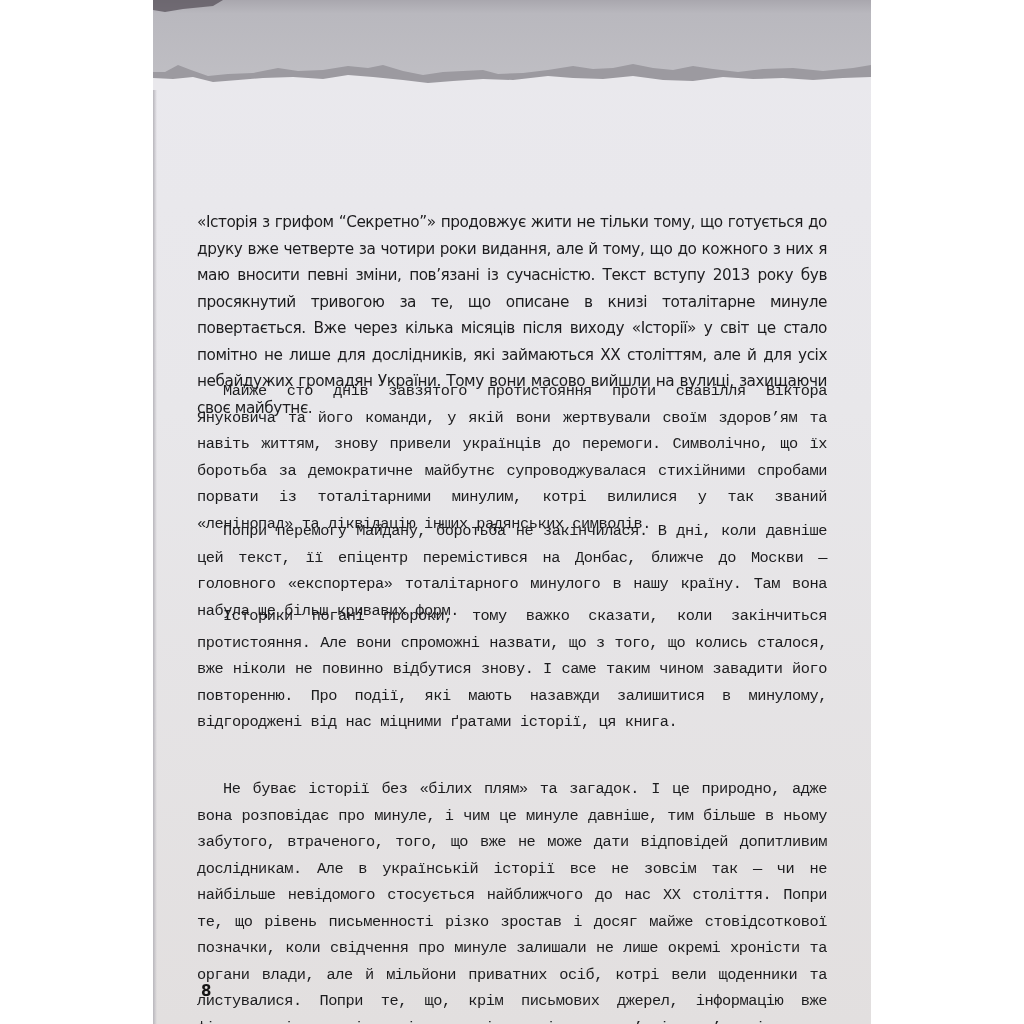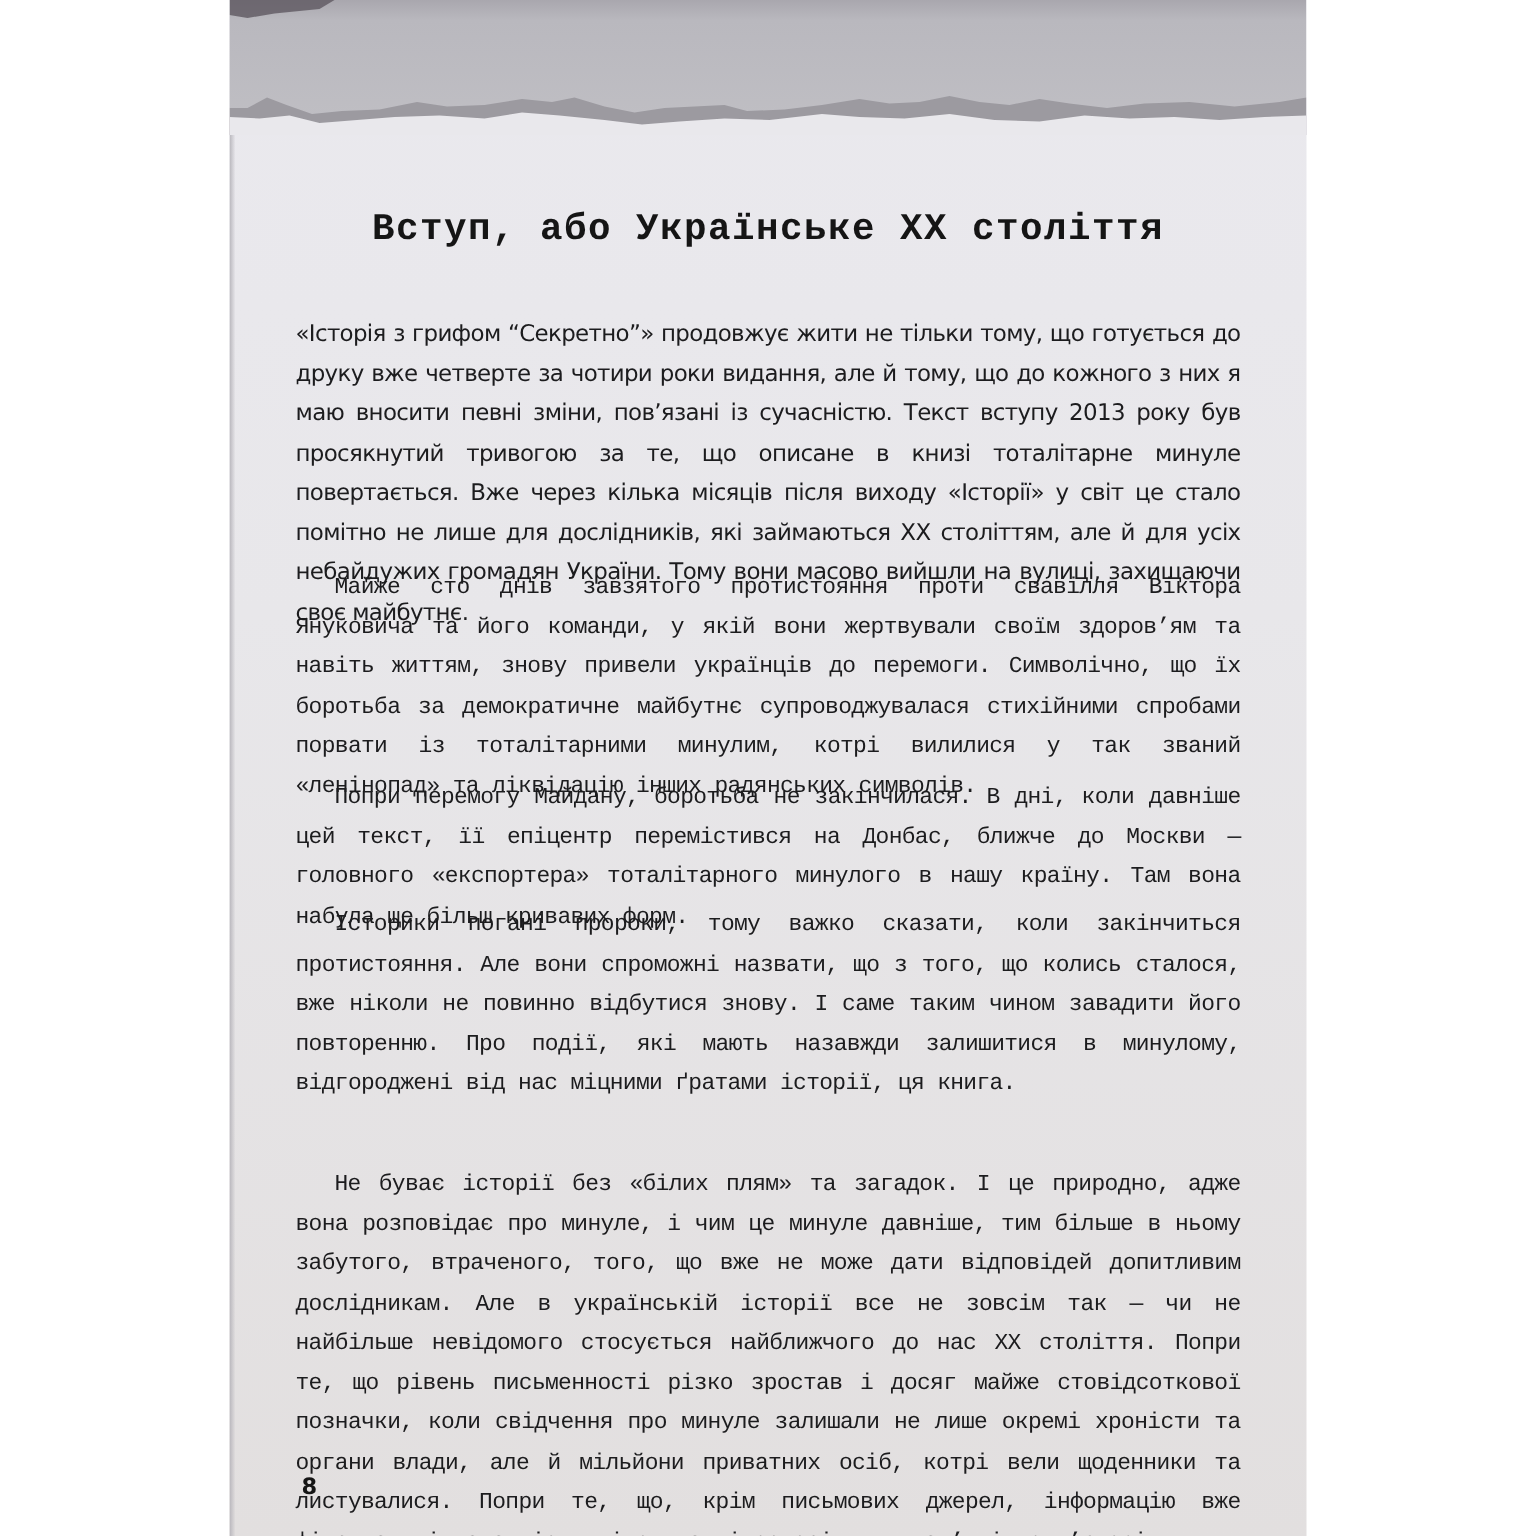--- a/index.html
+++ b/index.html
@@ -56,21 +56,20 @@
           <stop offset="1" stop-color="#c0bfc4"></stop>
         </linearGradient>
       </defs>
       <rect x="0" y="0" width="718" height="90" fill="url(#g1)"></rect>
       <path d="M0,0 L70,0 L60,6 L30,9 L12,12 L0,10 Z" fill="#5e5860" opacity="0.8"></path>
       <path d="M0,72 L12,72 L25,65 L38,70 L55,76 L75,74 L100,73 L125,68 L145,71 L170,70 L195,66 L215,68 L230,65 L250,71 L270,75 L290,72 L310,71 L330,70 L345,74 L370,73 L395,70 L420,66 L440,69 L460,68 L480,64 L500,68 L520,70 L540,66 L560,69 L585,72 L610,69 L640,68 L670,71 L700,68 L718,65 L718,90 L0,90 Z" fill="#9c9aa0"></path>
       <path d="M0,78 L20,79 L40,77 L60,82 L85,80 L110,78 L140,77 L170,79 L195,75 L220,77 L250,80 L275,83 L300,81 L330,79 L360,80 L395,76 L420,78 L450,79 L480,76 L510,80 L540,81 L570,77 L600,79 L630,78 L660,80 L690,78 L718,77 L718,90 L0,90 Z" fill="#e9e8ec"></path>
     </svg>
   </div>
 
-  <div class="title">Вступ, або Українське XX століття</div>
 
   <div class="body-text p1">
     <p>«Історія з грифом “Секретно”» продовжує жити не тільки тому, що готується до друку вже четверте за чотири роки видання, але й тому, що до кожного з них я маю вносити певні зміни, пов’язані із сучасністю. Текст вступу 2013 року був просякнутий тривогою за те, що описане в книзі тоталітарне минуле повертається. Вже через кілька місяців після виходу «Історії» у світ це стало помітно не лише для дослідників, які займаються XX століттям, але й для усіх небайдужих громадян України. Тому вони масово вийшли на вулиці, захищаючи своє майбутнє.</p>
   </div>
   <div class="body-text p2">
     <p class="indent">Майже сто днів завзятого протистояння проти свавілля Віктора Януковича та його команди, у якій вони жертвували своїм здоров’ям та навіть життям, знову привели українців до перемоги. Символічно, що їх боротьба за демократичне майбутнє супроводжувалася стихійними спробами порвати із тоталітарними минулим, котрі вилилися у так званий «ленінопад» та ліквідацію інших радянських символів.</p>
   </div>
   <div class="body-text p3">
     <p class="indent">Попри перемогу Майдану, боротьба не закінчилася. В дні, коли давніше цей текст, її епіцентр перемістився на Донбас, ближче до Москви — головного «експортера» тоталітарного минулого в нашу країну. Там вона набула ще більш кривавих форм.</p>
   </div>

